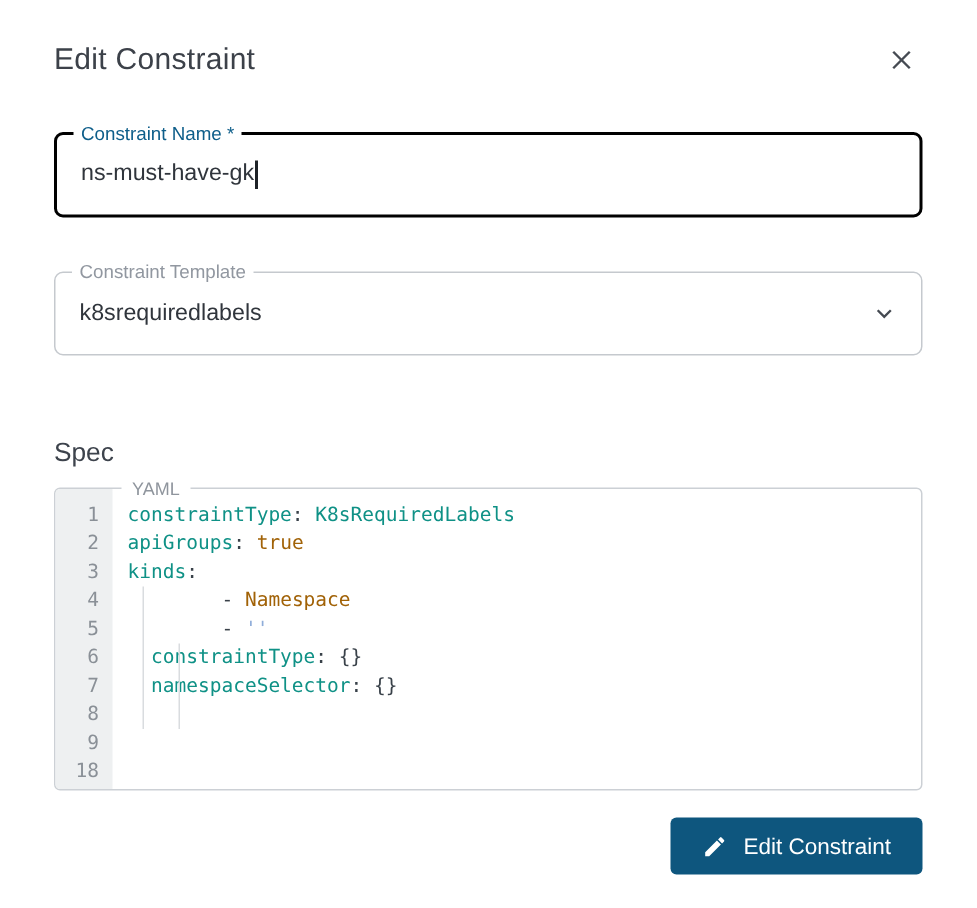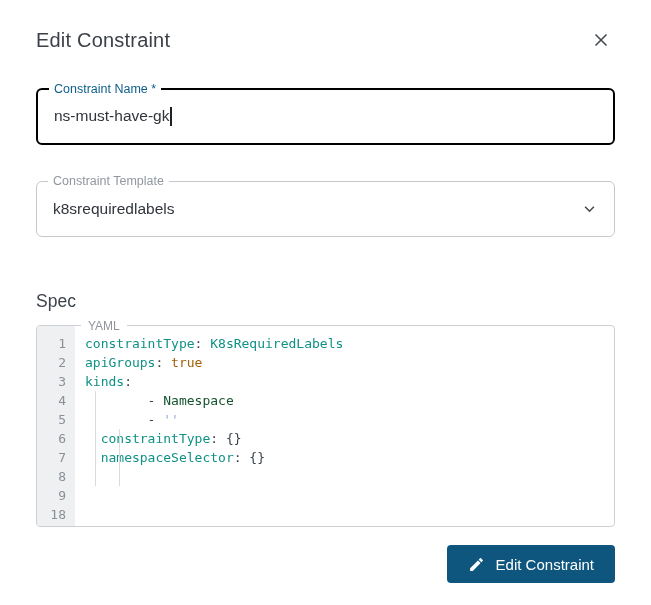--- a/index.html
+++ b/index.html
@@ -124,21 +124,21 @@
     position: relative;
     flex: 1;
     padding: 8px 8px 2px 10px;
     color: #394149;
     overflow: hidden;
   }
   .code .line { height: 19px; white-space: pre; }
   .tk-key    { color: #0f9186; }
   .tk-punct  { color: #394149; }
   .tk-bool   { color: #a16207; }
-  .tk-word   { color: #14532d; }
+  .tk-word   { color: #a16207; }
   .tk-string { color: #8fadd9; }
   .guide {
     position: absolute;
     width: 1px;
     background: #d9dcdf;
   }
   .guide-1 { left: calc(10px + 1.3ch); top: 65px; height: 95px; }
   .guide-2 { left: calc(10px + 4.3ch); top: 103px; height: 57px; }
 
   

